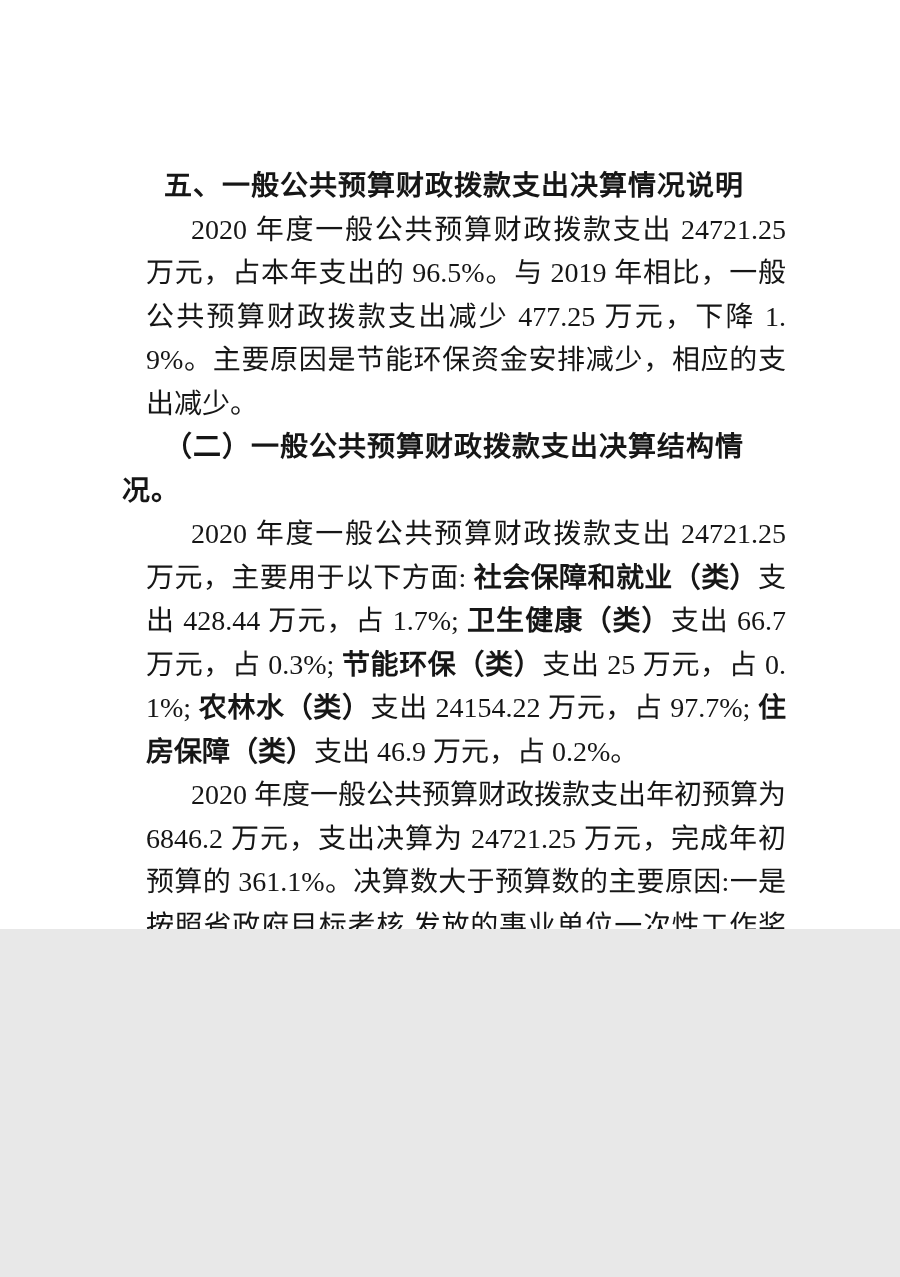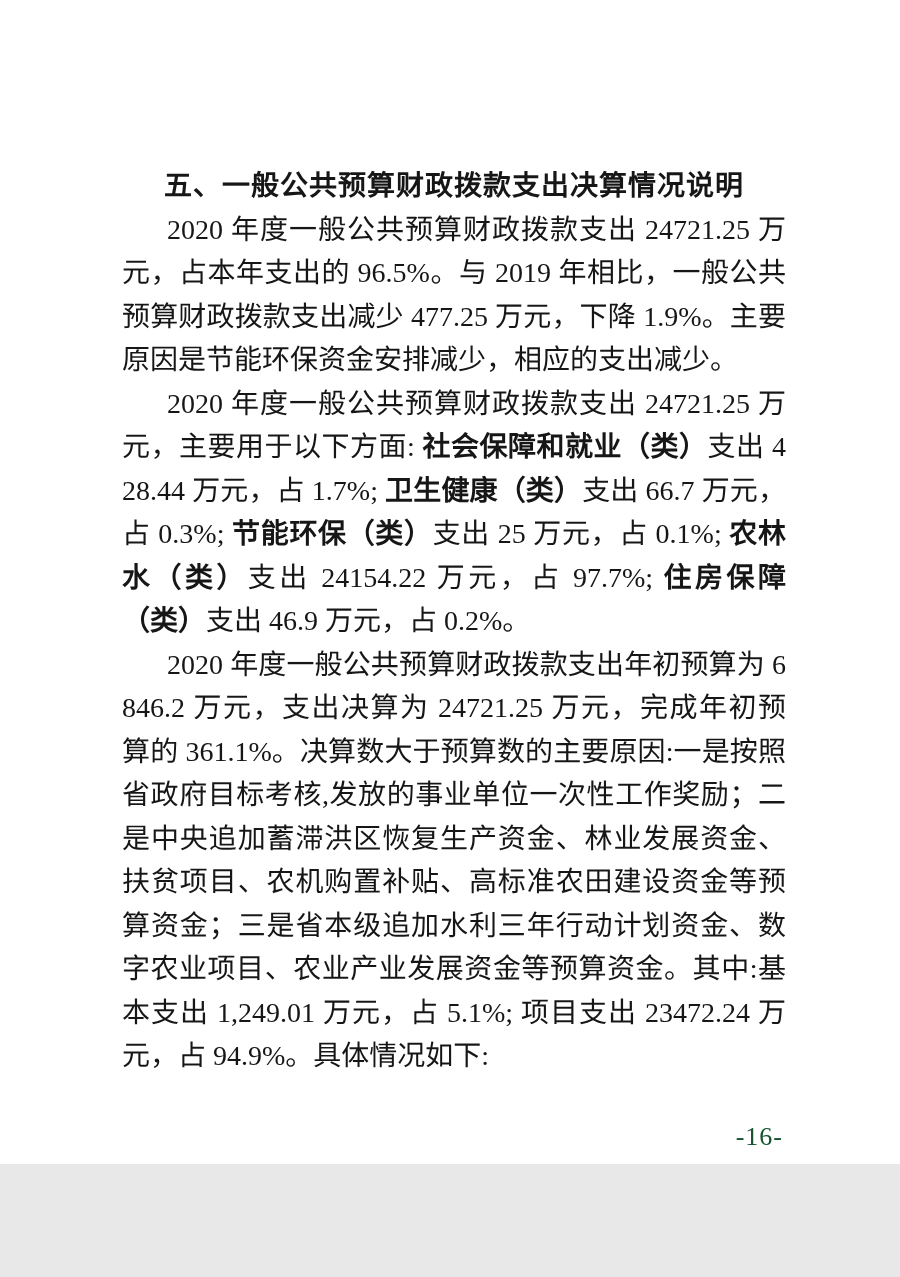--- a/index.html
+++ b/index.html
@@ -3,21 +3,21 @@
 <meta charset="utf-8">
 <style>
   html, body {
     margin: 0;
     padding: 0;
     background: #e8e8e8;
   }
   .page {
     position: relative;
     width: 900px;
-    height: 1164px;
+    height: 929px;
     margin: 0 auto;
     background: #ffffff;
     color: #161616;
     font-family: "Liberation Serif", "DejaVu Serif", serif;
     overflow: hidden;
   }
   .content {
     position: absolute;
     left: 122px;
     top: 164px;
@@ -33,20 +33,21 @@
   }
   .content p.heading {
     font-family: "Liberation Sans", "DejaVu Sans", sans-serif;
     font-weight: 700;
     text-indent: 42px;
     text-align: left;
     letter-spacing: 1px;
   }
   .content p.body {
     text-indent: 45px;
+    margin-left: 24px;
   }
   .run { font-weight: inherit; }
   .run.b {
     font-weight: 700;
     font-family: "Liberation Sans", "DejaVu Sans", sans-serif;
   }
   .page-number {
     position: absolute;
     top: 1122px;
     right: 117px;
@@ -57,17 +58,18 @@
     color: #14532d;
   }
 </style>
 </head>
 <body>
 
 <div class="page">
   <div class="content">
       <p class="heading"><span class="run b">五、一般公共预算财政拨款支出决算情况说明</span></p>
       <p class="body"><span class="run">2020 年度一般公共预算财政拨款支出 24721.25 万元，占本年支出的 96.5%。与 2019 年相比，一般公共预算财政拨款支出减少 477.25 万元，下降 1.9%。主要原因是节能环保资金安排减少，相应的支出减少。</span></p>
+      <p class="heading"><span class="run b">（二）一般公共预算财政拨款支出决算结构情况。</span></p>
       <p class="body"><span class="run">2020 年度一般公共预算财政拨款支出 24721.25 万元，主要用于以下方面: </span><span class="run b">社会保障和就业（类）</span><span class="run">支出 428.44 万元，占 1.7%; </span><span class="run b">卫生健康（类）</span><span class="run">支出 66.7 万元，占 0.3%; </span><span class="run b">节能环保（类）</span><span class="run">支出 25 万元，占 0.1%; </span><span class="run b">农林水（类）</span><span class="run">支出 24154.22 万元，占 97.7%; </span><span class="run b">住房保障（类）</span><span class="run">支出 46.9 万元，占 0.2%。</span></p>
       <p class="body"><span class="run">2020 年度一般公共预算财政拨款支出年初预算为 6846.2 万元，支出决算为 24721.25 万元，完成年初预算的 361.1%。决算数大于预算数的主要原因:一是按照省政府目标考核,发放的事业单位一次性工作奖励；二是中央追加蓄滞洪区恢复生产资金、林业发展资金、扶贫项目、农机购置补贴、高标准农田建设资金等预算资金；三是省本级追加水利三年行动计划资金、数字农业项目、农业产业发展资金等预算资金。其中:基本支出 1,249.01 万元，占 5.1%; 项目支出 23472.24 万元，占 94.9%。具体情况如下:</span></p>
     </div>
   <div class="page-number">-16-</div>
 </div>
 
 </body></html>

